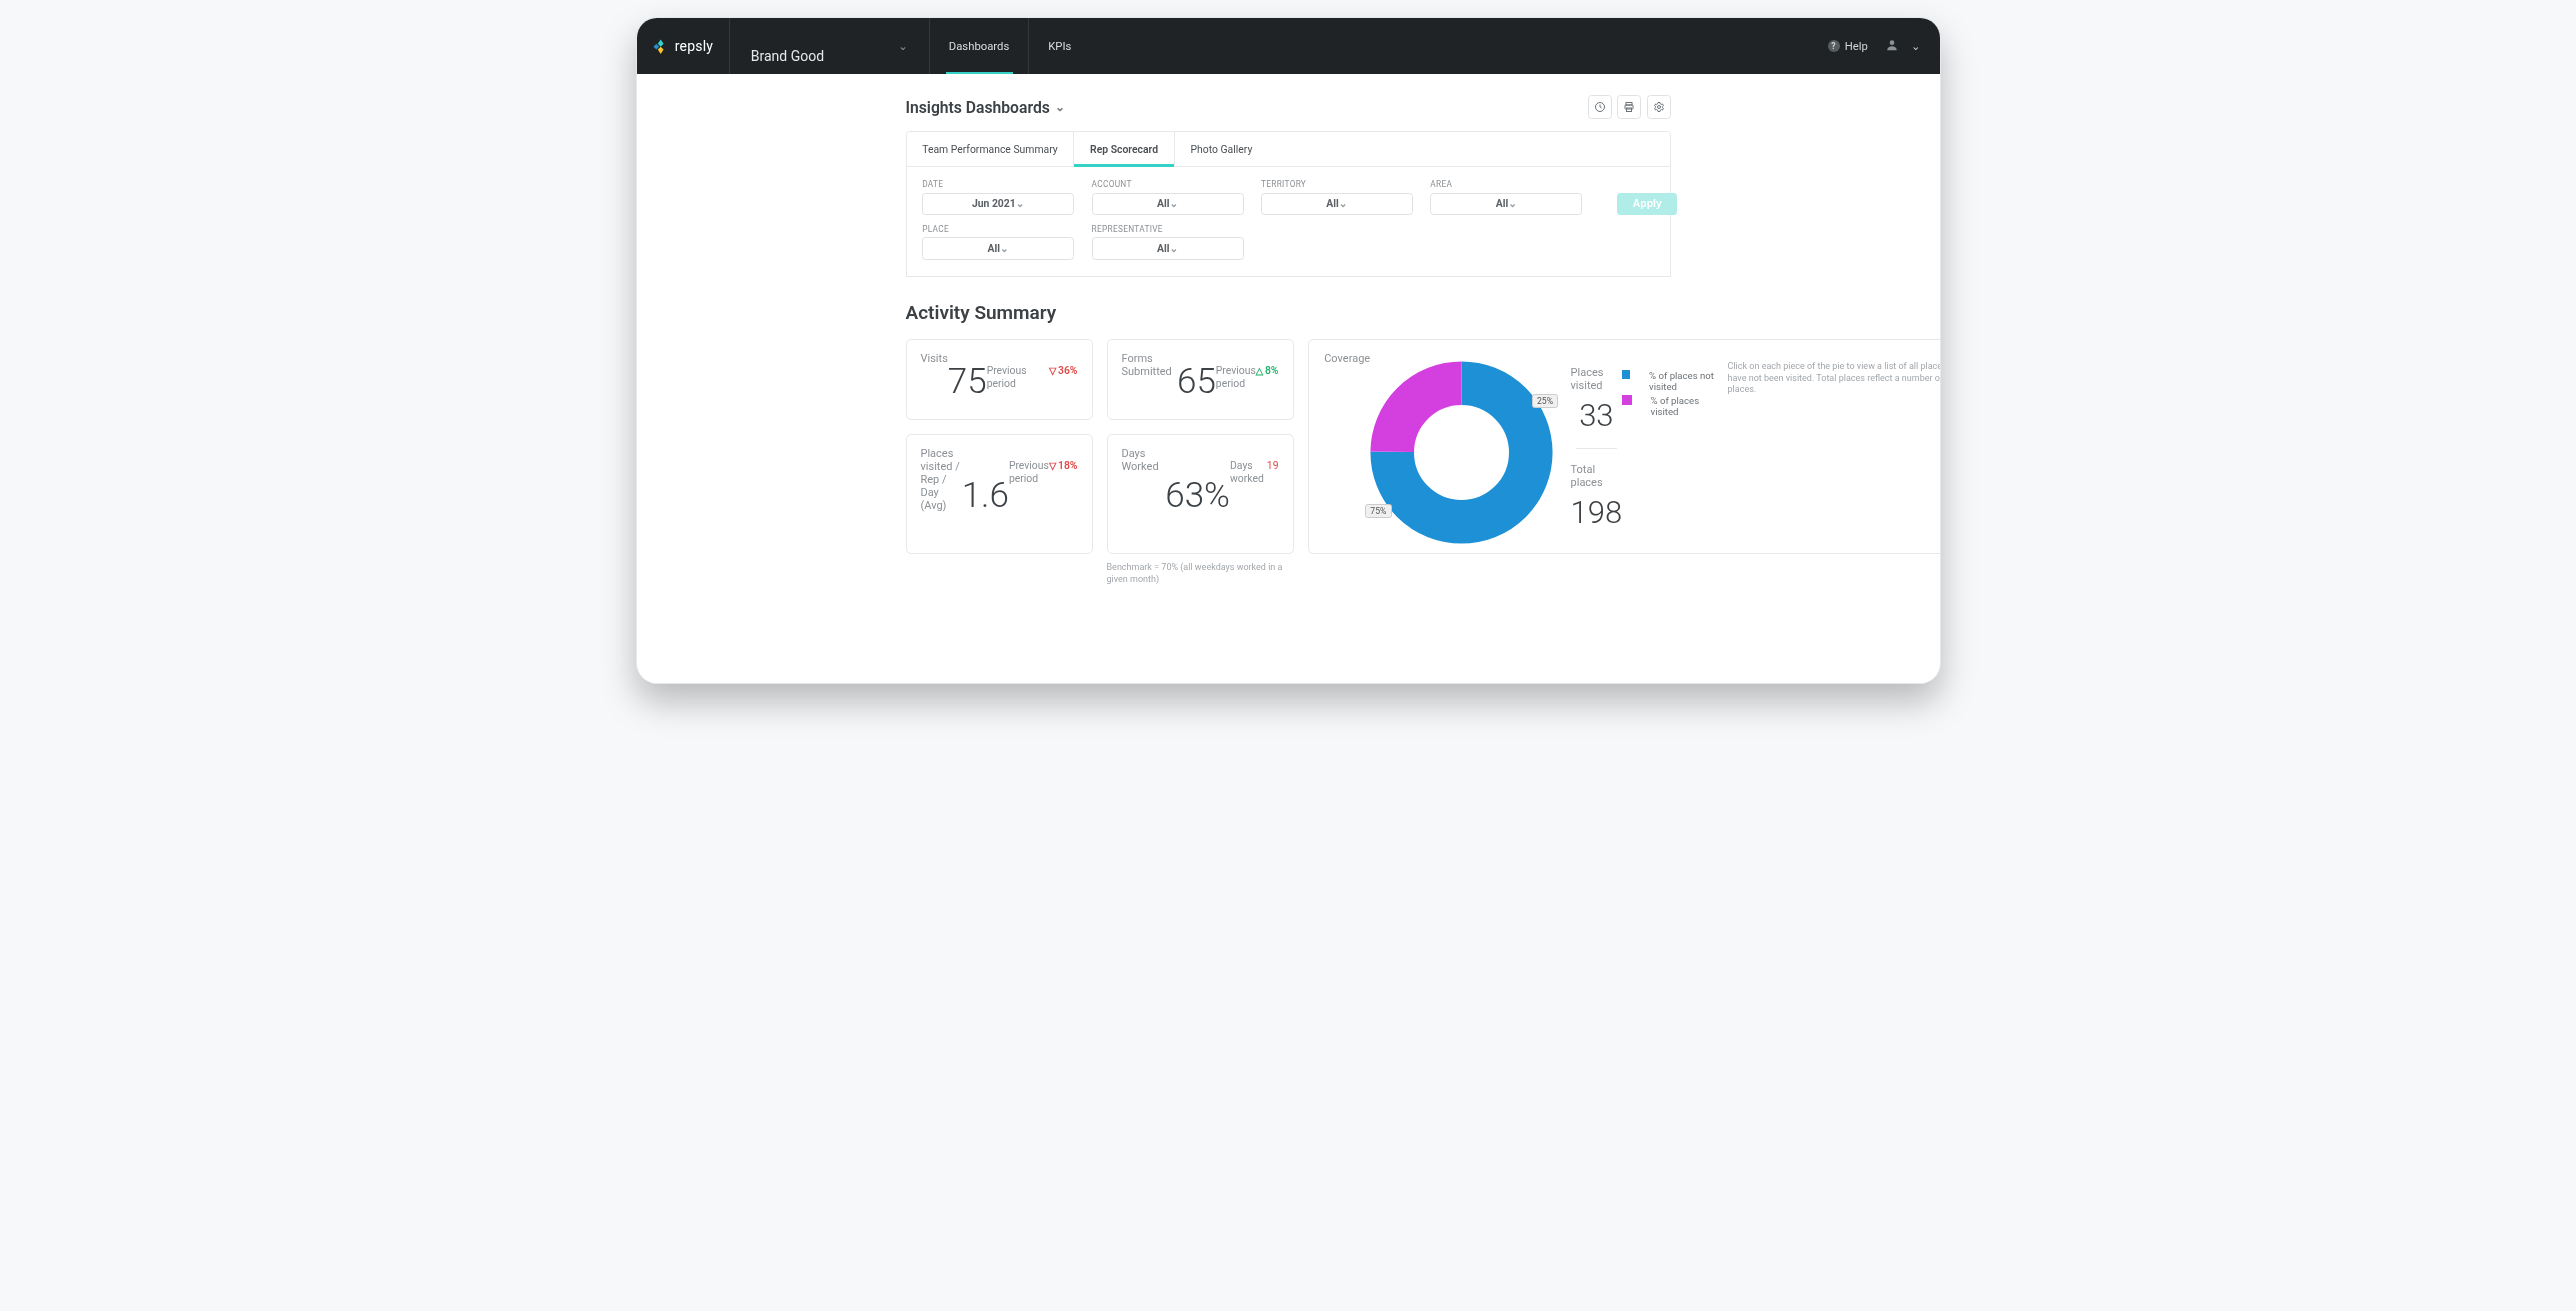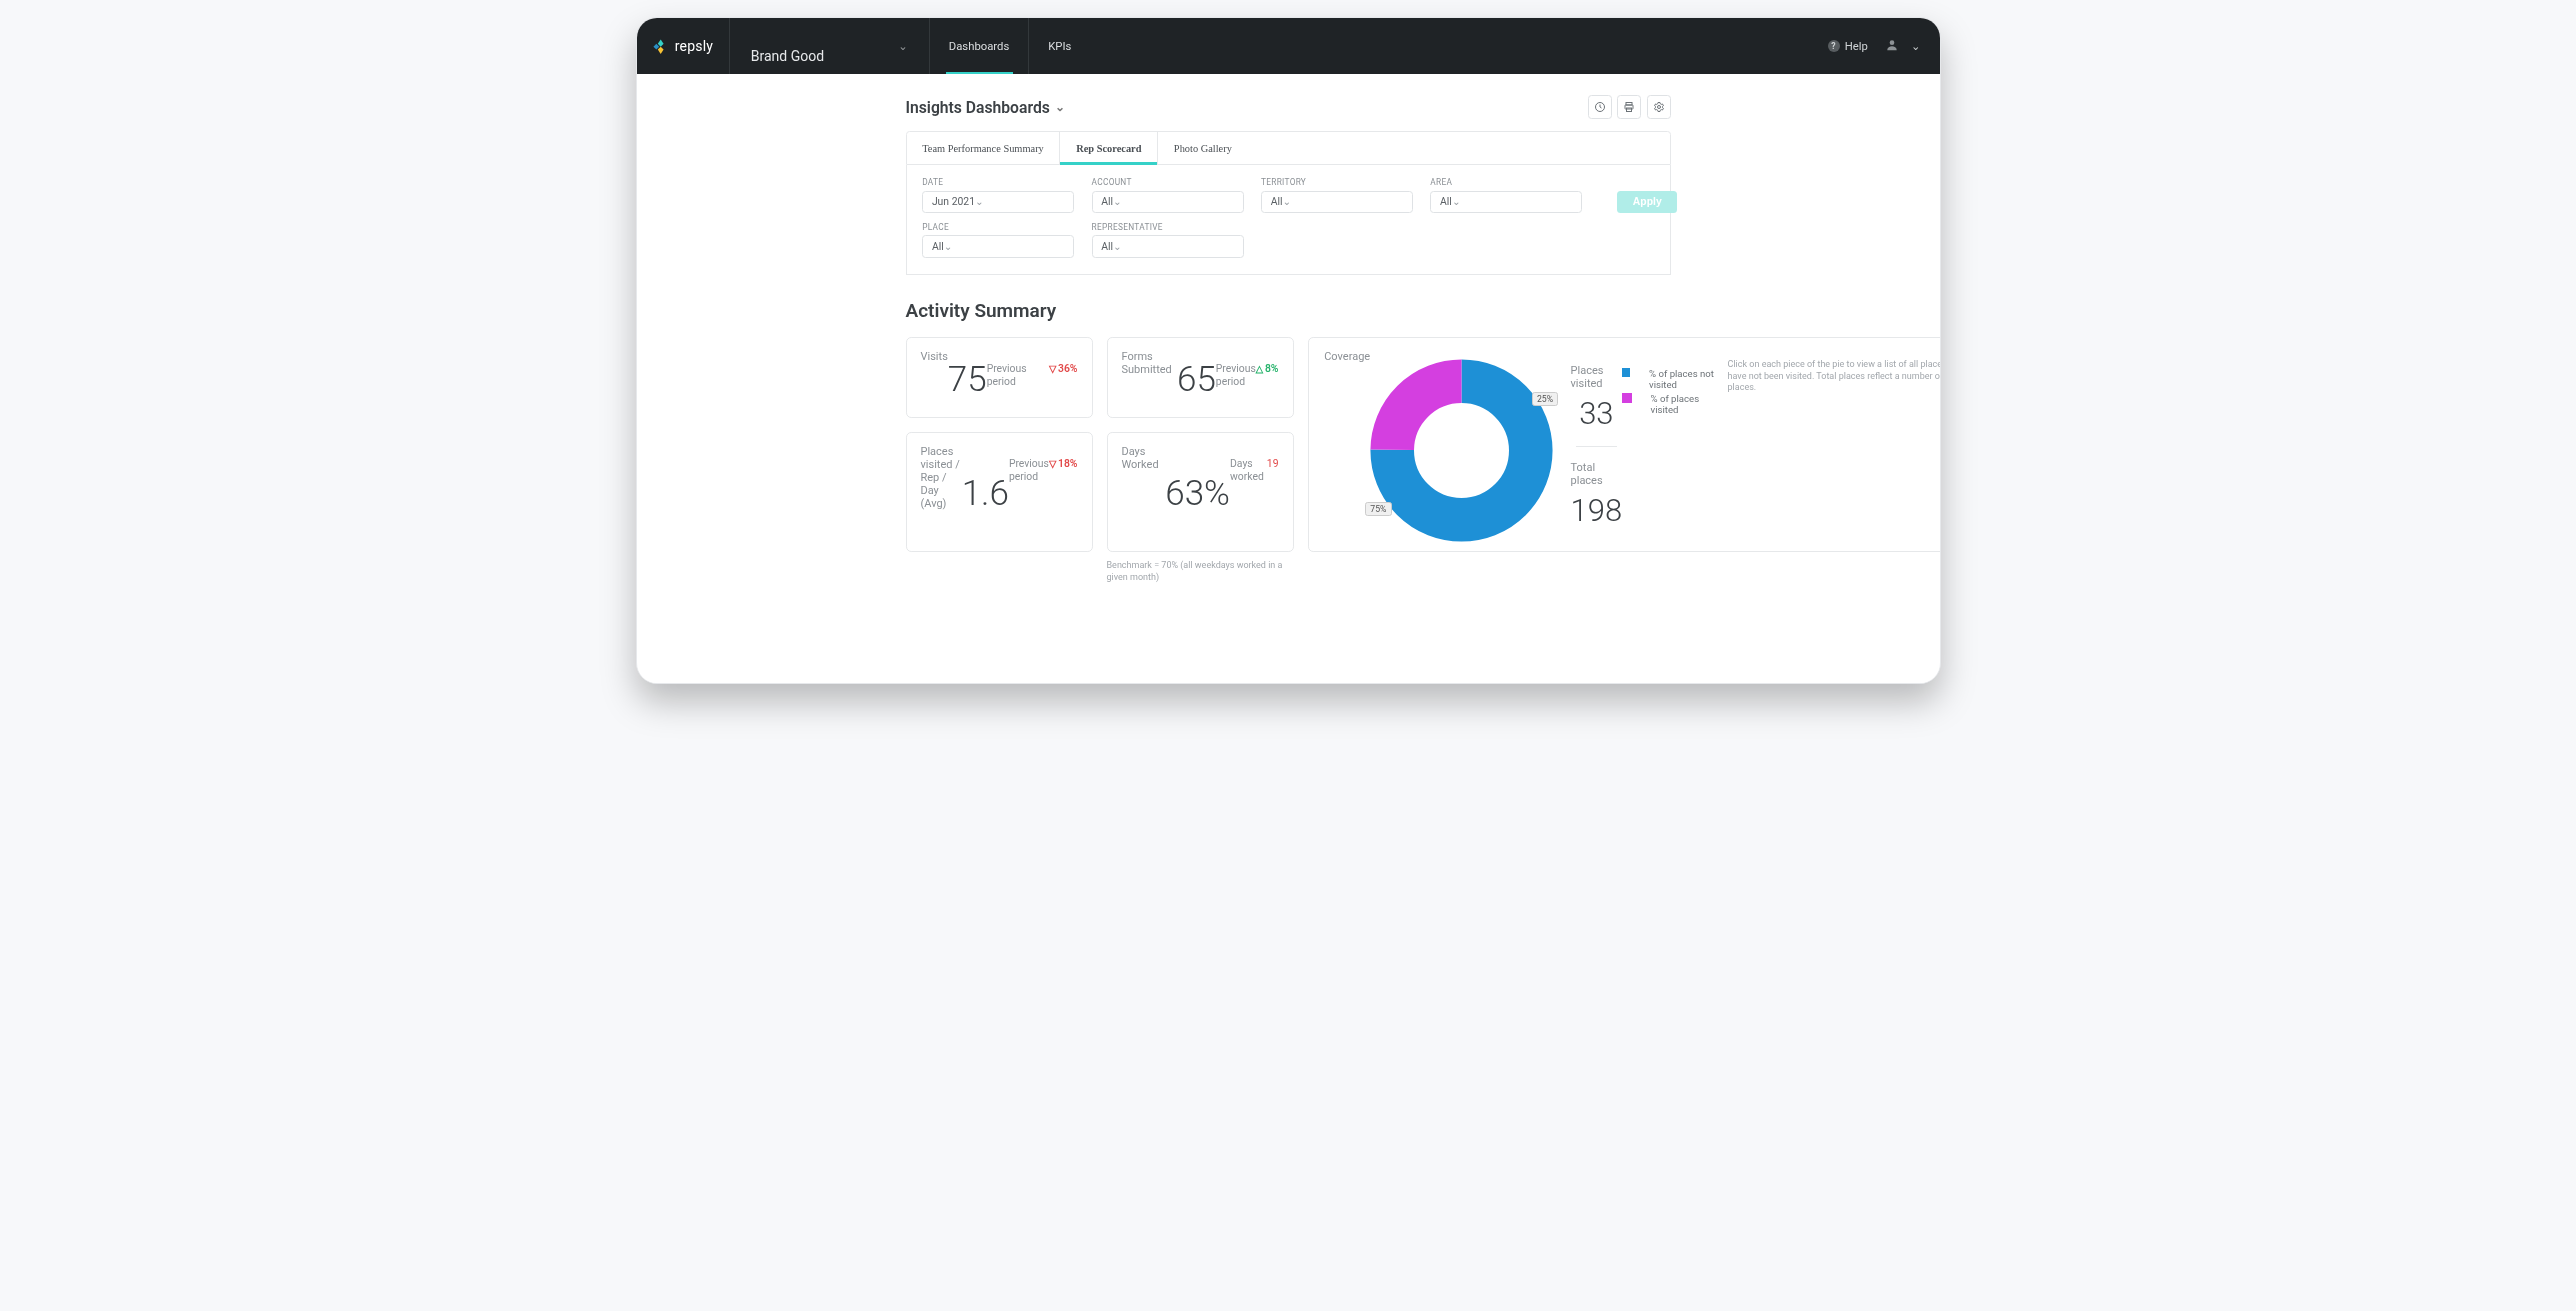--- a/index.html
+++ b/index.html
@@ -83,21 +83,20 @@
   .icon-btn {
     width: 24px; height: 24px; border:0.9px solid #dfe2e5; border-radius:3.5px;
     display:flex; align-items:center; justify-content:center;
     color:#6c7277; cursor:pointer; background:#fff;
   }
   .tabbar {
     border: 0.9px solid #e6e8ea;
     border-radius: 3.5px 3.5px 0 0;
     display:flex;
     background:#fff;
-    font-family:Liberation Serif, serif;
   }
   .tab {
     padding: 10.4px 15.7px;
     font-size: 10.4px;
     color:#4a4f54;
     cursor:pointer;
     border-right: 0.9px solid #e6e8ea;
     position:relative;
   }
   .tab:last-child { border-right: none; }
@@ -112,23 +111,23 @@
     grid-template-columns: repeat(4, 152px) 1fr auto;
     column-gap: 17.4px;
     row-gap: 8.7px;
     background:#fff;
   }
   .filter-group { display:flex; flex-direction:column; gap:3.5px; }
   .filter-label { font-size: 8.3px; letter-spacing: 0.3px; color:#8b9095; text-transform: uppercase; }
   .select {
     border:0.9px solid #dfe2e5; border-radius:3.5px;
     height: 22.6px; padding: 0 8.7px;
-    display:flex; align-items:center; justify-content:flex-start;
+    display:flex; align-items:center; justify-content:center;
     font-size: 10.4px; color:#5b6065;
-    cursor:pointer; background:#fff;
+    cursor:pointer; background:#fff;font-weight:bold;
   }
   .select .chev { color:#9aa0a5; }
   .apply-btn {
     align-self: end;
     height: 22.6px;
     padding: 0 15.7px;
     border:none; border-radius:3.5px;
     background:#b0ede8; color:#fff;
     font-size:10.4px; font-weight:600;
     cursor:pointer;

